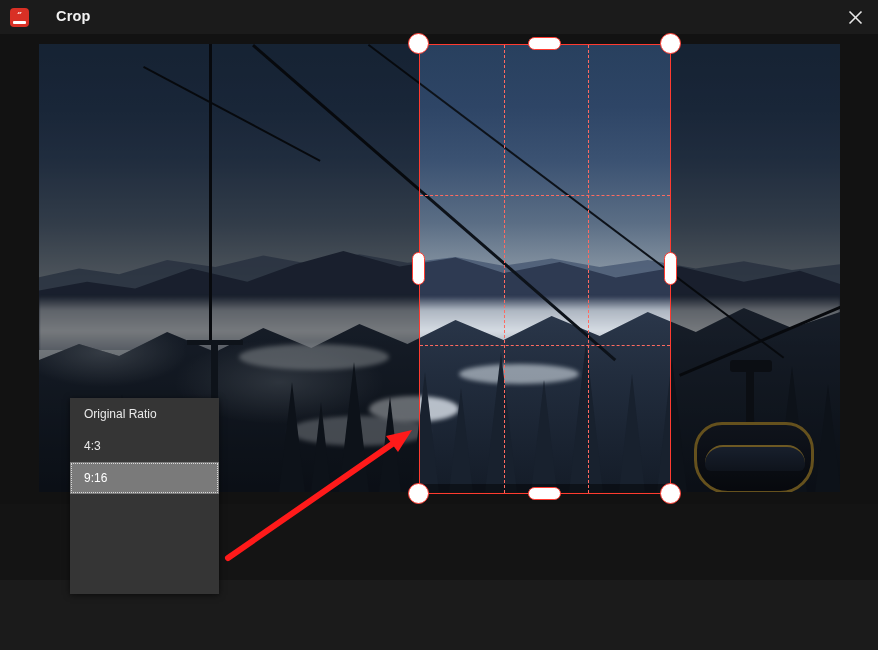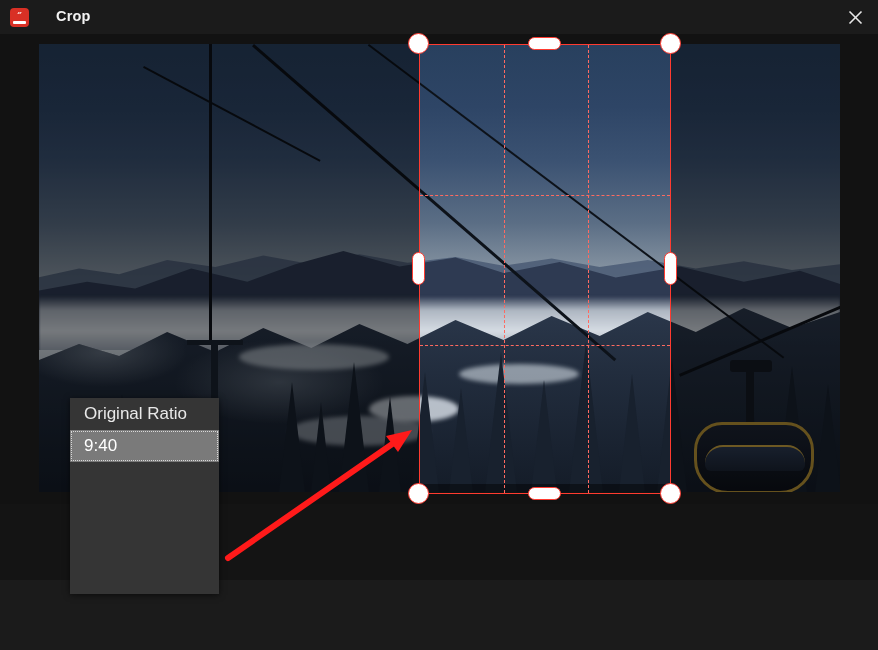--- a/index.html
+++ b/index.html
@@ -200,21 +200,21 @@
 
   
   .dropdown {
     position: absolute; left: 70px; top: 398px; width: 149px; height: 196px;
     background: #353535;
     box-shadow: 0 1px 6px rgba(0,0,0,.6);
     z-index: 40;
   }
   .dd-item {
     position: relative; height: 32px; line-height: 32px;
-    padding-left: 14px; color: #e9e9e9; font-size: 17px;
+    padding-left: 14px; color: #e9e9e9; font-size: 12px;
     cursor: pointer;
   }
   .dd-item.selected {
     background: #7a7a7a; color: #ffffff;
     outline: 1px dotted #d9d9d9; outline-offset: -2px;
   }
 
   
   .arrow-layer {
     position: absolute; left: 0; top: 0; width: 878px; height: 650px;
@@ -321,21 +321,22 @@
     
     
 
     
     
     
   </div>
 
   <div class="dropdown">
     <div class="dd-item">Original Ratio</div>
-    <div class="dd-item selected">9:40</div>
+    <div class="dd-item">4:3</div>
+    <div class="dd-item selected">9:16</div>
   </div>
 
   <svg class="arrow-layer" viewBox="0 0 878 650">
     <line x1="228" y1="558" x2="398" y2="440" stroke="#ff1a1a" stroke-width="6" stroke-linecap="round"></line>
     <polygon points="412,430 386,436 398,452" fill="#ff1a1a"></polygon>
   </svg>
 
 </div>
 
 </body></html>

